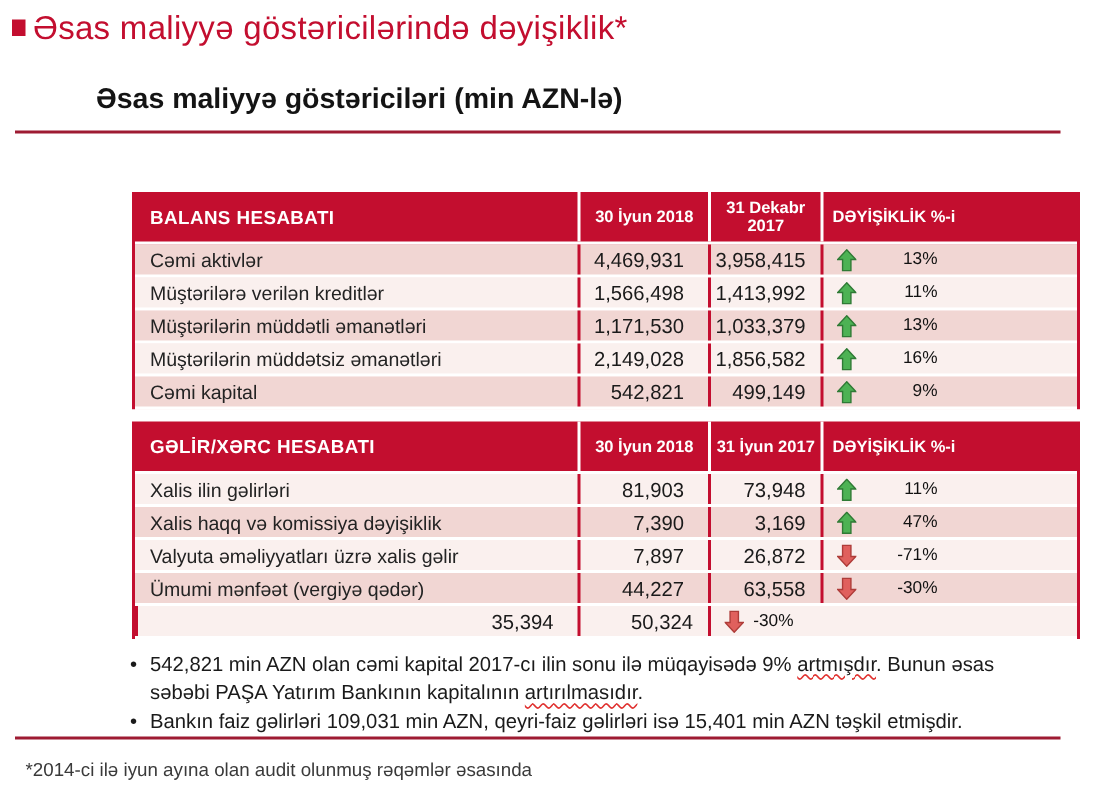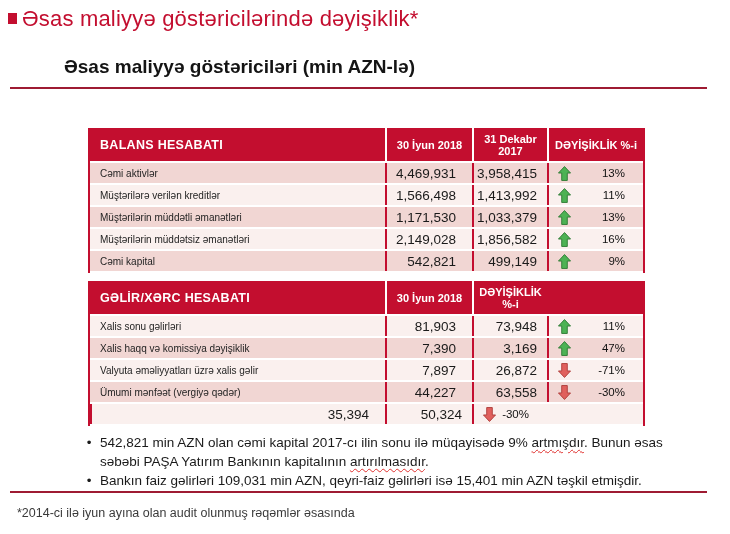--- a/index.html
+++ b/index.html
@@ -6,32 +6,32 @@
   body{font-family:"Liberation Sans",sans-serif;}
   .slide{position:relative;width:730px;height:534px;background:#ffffff;overflow:hidden;}
 
   .accent-square{position:absolute;left:8px;top:13px;width:9px;height:11px;background:var(--brand_red);}
   .title{position:absolute;left:22px;top:6px;font-size:22px;font-weight:normal;color:var(--brand_red);letter-spacing:.2px;}
   .subtitle{position:absolute;left:22px;top:56px;font-size:19px;font-weight:bold;color:#141414;margin-left:42px;}
   .divider{position:absolute;left:10px;width:697px;border-top:2px solid var(--divider_maroon);}
   .divider.top{top:87px;}
   .divider.bottom{top:491px;}
 
-  .tables{position:absolute;left:88px;top:128px;width:557px;}
+  .tables{position:absolute;left:88px;top:128px;width:632px;}
   .ftable{border-left:2px solid var(--brand_red);border-right:2px solid var(--brand_red);}
   .thead,.trow{display:grid;grid-template-columns:295px 87px 75px 96px;box-sizing:border-box;}
   .thead{background:var(--brand_red);color:#fff;height:35px;border-bottom:2px solid #fff;}
   .th{display:flex;align-items:center;font-weight:bold;}
   .th.label{padding-left:10px;font-size:12.5px;letter-spacing:.3px;}
   .th.c{justify-content:center;font-size:11px;border-left:2px solid #fff;text-align:center;}
   .trow{height:22px;border-bottom:2px solid #fff;}
   .shade-dark{background:var(--row_pink_dark);}
   .shade-light{background:var(--row_pink_light);}
   .td{display:flex;align-items:center;box-sizing:border-box;}
-  .td.label{font-size:10px;color:#232323;padding-left:10px;white-space:nowrap;}
+  .td.label{font-size:13px;color:#232323;padding-left:10px;white-space:nowrap;}
   .td.num{font-size:13.5px;color:#1a1a1a;justify-content:flex-end;padding-right:16px;border-left:2px solid var(--brand_red);}
   .td.num2{padding-right:10px;}
   .td.chg{border-left:2px solid var(--brand_red);justify-content:space-between;padding:0 18px 0 9px;}
   .pct{font-size:11.5px;color:#111;}
   .arrow{display:flex;align-items:center;}
   .tgap{height:8px;background:#fff;}
 
   .bullets{position:absolute;left:78px;top:433px;width:624px;}
   .bullet{display:flex;font-size:13.5px;color:#1a1a1a;line-height:19px;}
   .bullet .dot{flex:0 0 22px;text-align:center;}
@@ -127,25 +127,26 @@
           </div>
         </div>
     </div>
 
     <div class="tgap"></div>
 
     <div class="ftable">
       <div class="thead">
         <div class="th label">GƏLİR/XƏRC HESABATI</div>
         <div class="th c">30 İyun 2018</div>
+        <div class="th c">31 İyun 2017</div>
         <div class="th c">DƏYİŞİKLİK %-i</div>
       </div>
       <div>
           <div class="trow shade-light">
-            <div class="td label">Xalis sonu gəlirləri</div>
+            <div class="td label">Xalis ilin gəlirləri</div>
             <div class="td num">81,903</div>
             <div class="td num num2">73,948</div>
             <div class="td chg">
               <span class="arrow">
                 <svg viewBox="0 0 14 16" width="13" height="15">
                   <polygon points="7,0.5 13.5,7.5 10,7.5 10,15.5 4,15.5 4,7.5 0.5,7.5" fill="#4DB254" stroke="#2F7A35" stroke-width="1"></polygon>
                 </svg>
               </span>
               <span class="pct">11%</span>
             </div>

